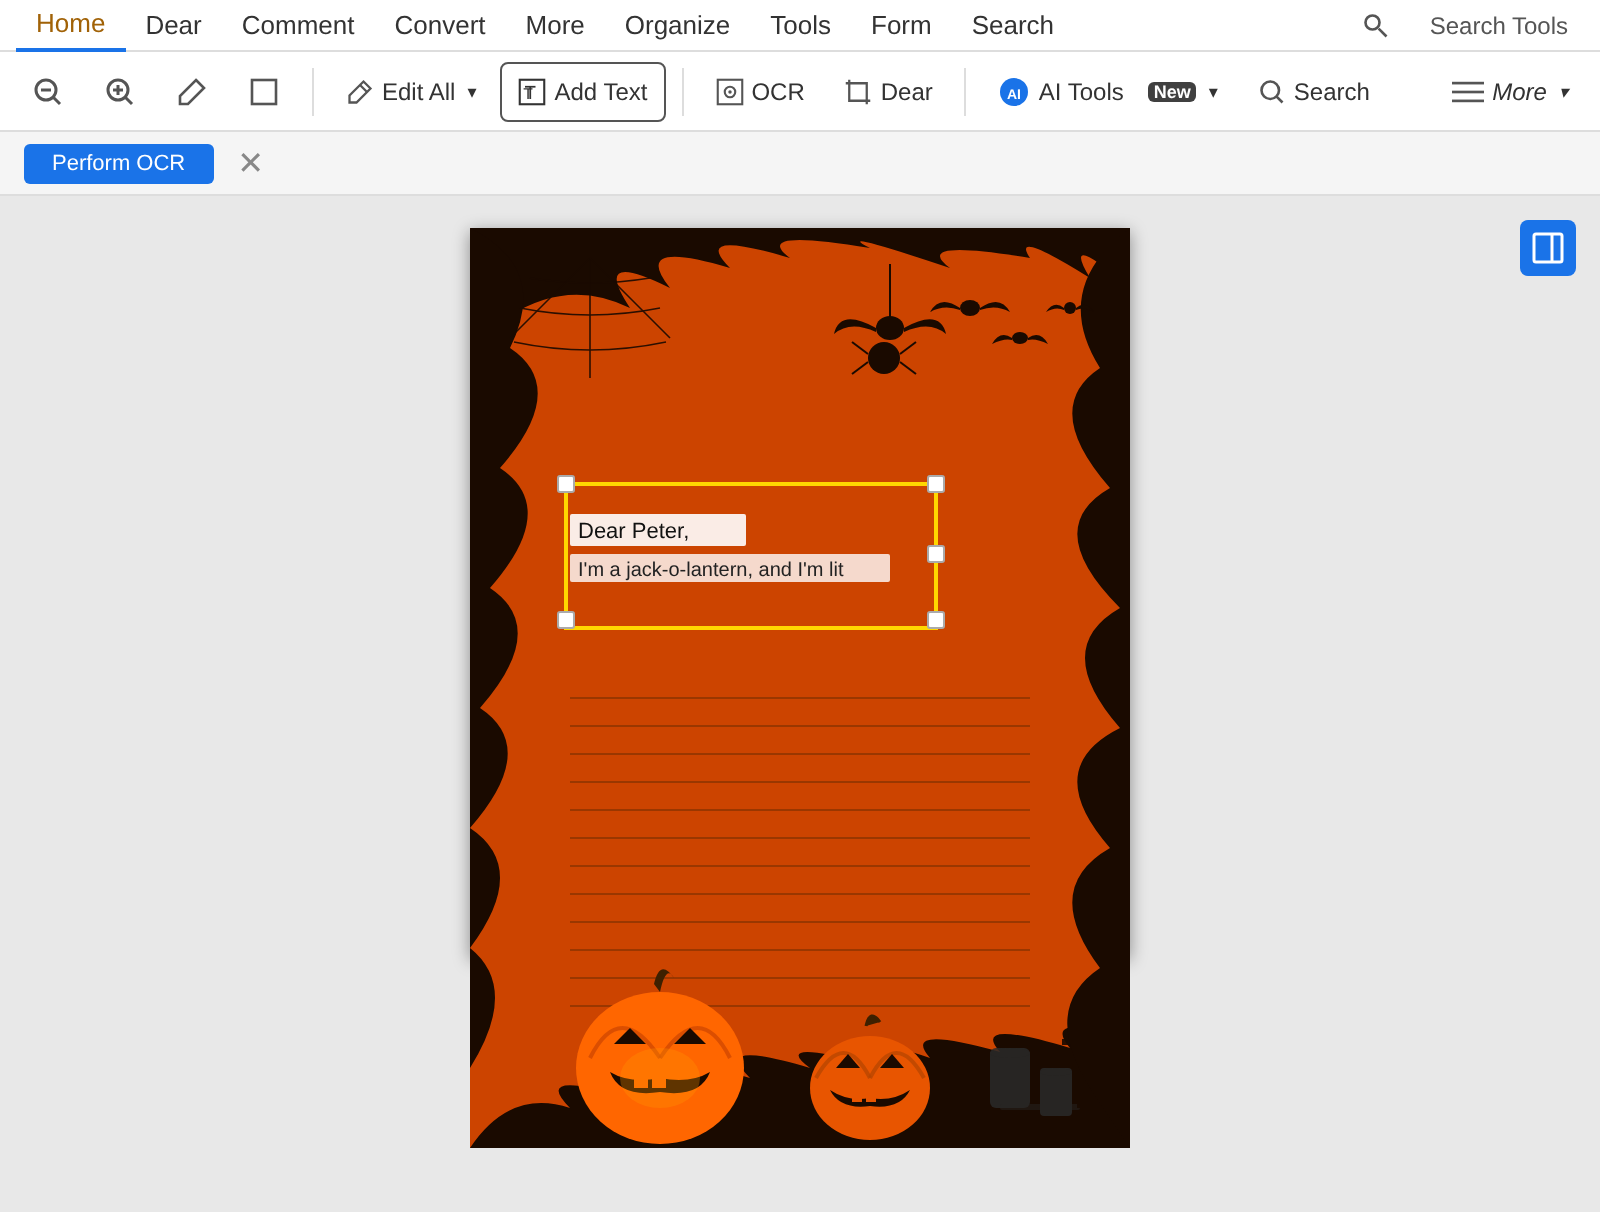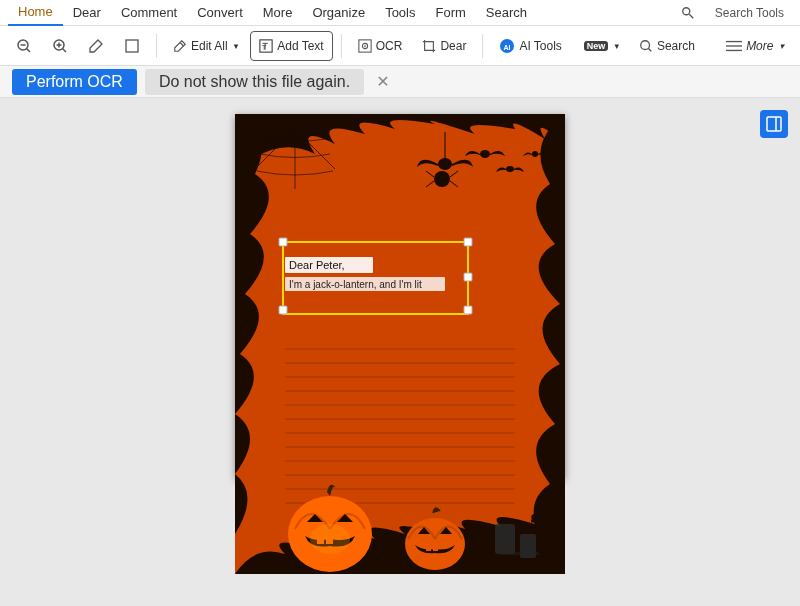--- a/index.html
+++ b/index.html
@@ -11,27 +11,27 @@
     .menubar-item.active { color: #a16207; border-bottom: 2px solid #1a73e8; font-weight: 500; }
     .menubar-spacer { flex: 1; }
     .search-tools { display: flex; align-items: center; gap: 20px; color: #555; font-size: 12px; padding: 0 8px; }
     .search-tools svg { width: 14px; height: 14px; }
 
     
     .toolbar { display: flex; align-items: center; background: #fff; height: 40px; border-bottom: 1px solid #ddd; padding: 0 8px; gap: 4px; }
     .toolbar-btn { display: flex; align-items: center; gap: 4px; padding: 4px 8px; border-radius: 4px; cursor: pointer; color: #333; font-size: 12px; border: none; background: transparent; height: 30px; }
     .toolbar-btn.active { background: #fff; border: 1.5px solid #333; }
     .toolbar-divider { width: 1px; height: 24px; background: #ddd; margin: 0 4px; }
-    .ai-badge { background: #404040; color: white; font-size: 9px; border-radius: 3px; padding: 0 3px; margin-left: 18px; font-weight: bold; }
+    .ai-badge { background: #404040; color: white; font-size: 9px; border-radius: 3px; padding: 0 3px; margin-left: 8px; font-weight: bold; }
     .more-btn { margin-left: auto; font-style: italic; }
 
     
     .notif-bar { display: flex; align-items: center; background: #f5f5f5; height: 32px; padding: 0 12px; border-bottom: 1px solid #ddd; font-size: 12px; color: #444; gap: 8px; }
     .notif-bar .notif-text { flex: 1; }
-    .notif-btn { padding: 4px 14px; border-radius: 3px; font-size: 16px; cursor: pointer; border: none; }
+    .notif-btn { padding: 4px 14px; border-radius: 3px; font-size: 11px; cursor: pointer; border: none; }
     .notif-btn.primary { background: #1a73e8; color: white; }
     .notif-btn.secondary { background: #e0e0e0; color: #333; }
     .notif-close { cursor: pointer; color: #888; font-size: 16px; margin-left: 4px; }
 
     
     .content-area { background: #e8e8e8; height: calc(606px - 26px - 40px - 32px); display: flex; justify-content: center; align-items: flex-start; padding-top: 16px; position: relative; overflow: hidden; }
 
     
     .page-container { width: 330px; height: 364px; position: relative; box-shadow: 0 2px 8px rgba(0,0,0,0.4); }
 
@@ -162,21 +162,20 @@
         <line x1="0" y1="7" x2="18" y2="7" stroke="#555" stroke-width="1.5"></line>
         <line x1="0" y1="12" x2="18" y2="12" stroke="#555" stroke-width="1.5"></line>
       </svg>
     <span>More</span>
     <span class="dropdown-arrow">▾</span>
   </button>
 </div>
 
 <div class="notif-bar">
   <button class="notif-btn primary">Perform OCR</button>
-  <button class="notif-btn secondary">Do not show this file again.</button>
   <span class="notif-close">✕</span>
 </div>
 
 <div class="content-area">
   <div class="page-container">
     
     <svg width="330" height="460" viewBox="0 0 330 460">
 
       <rect width="330" height="460" fill="#cc4400"></rect>
 

